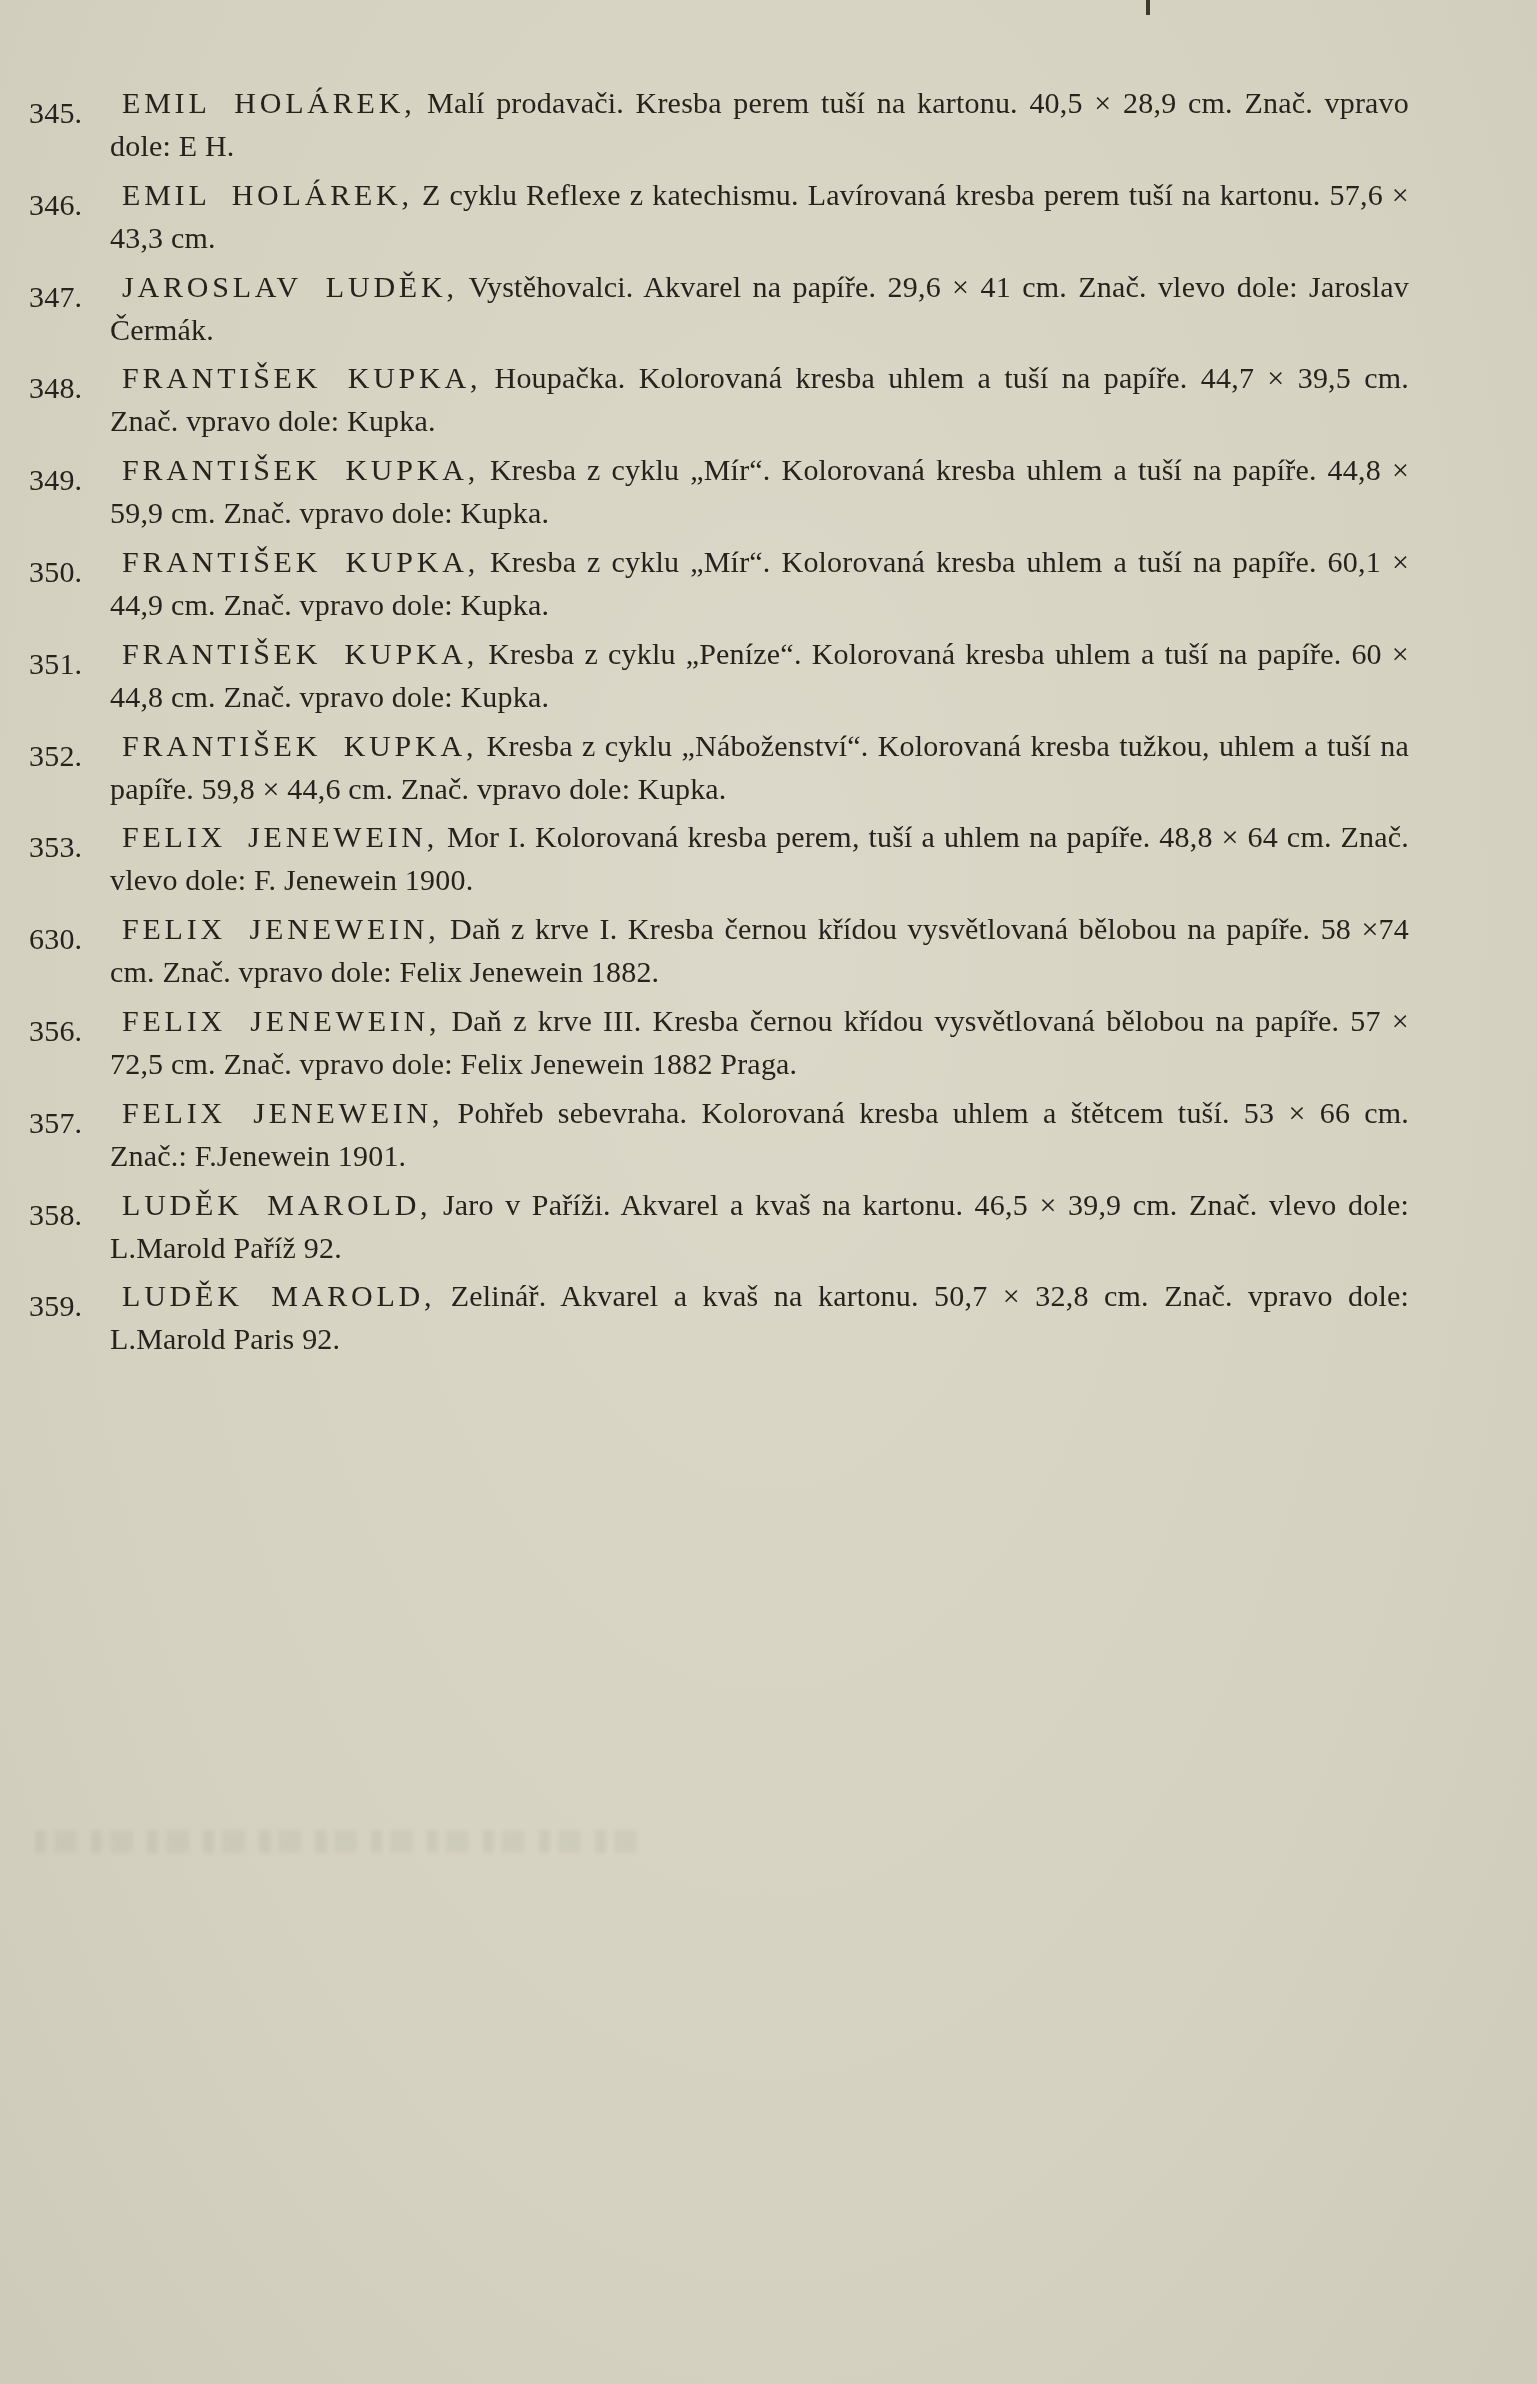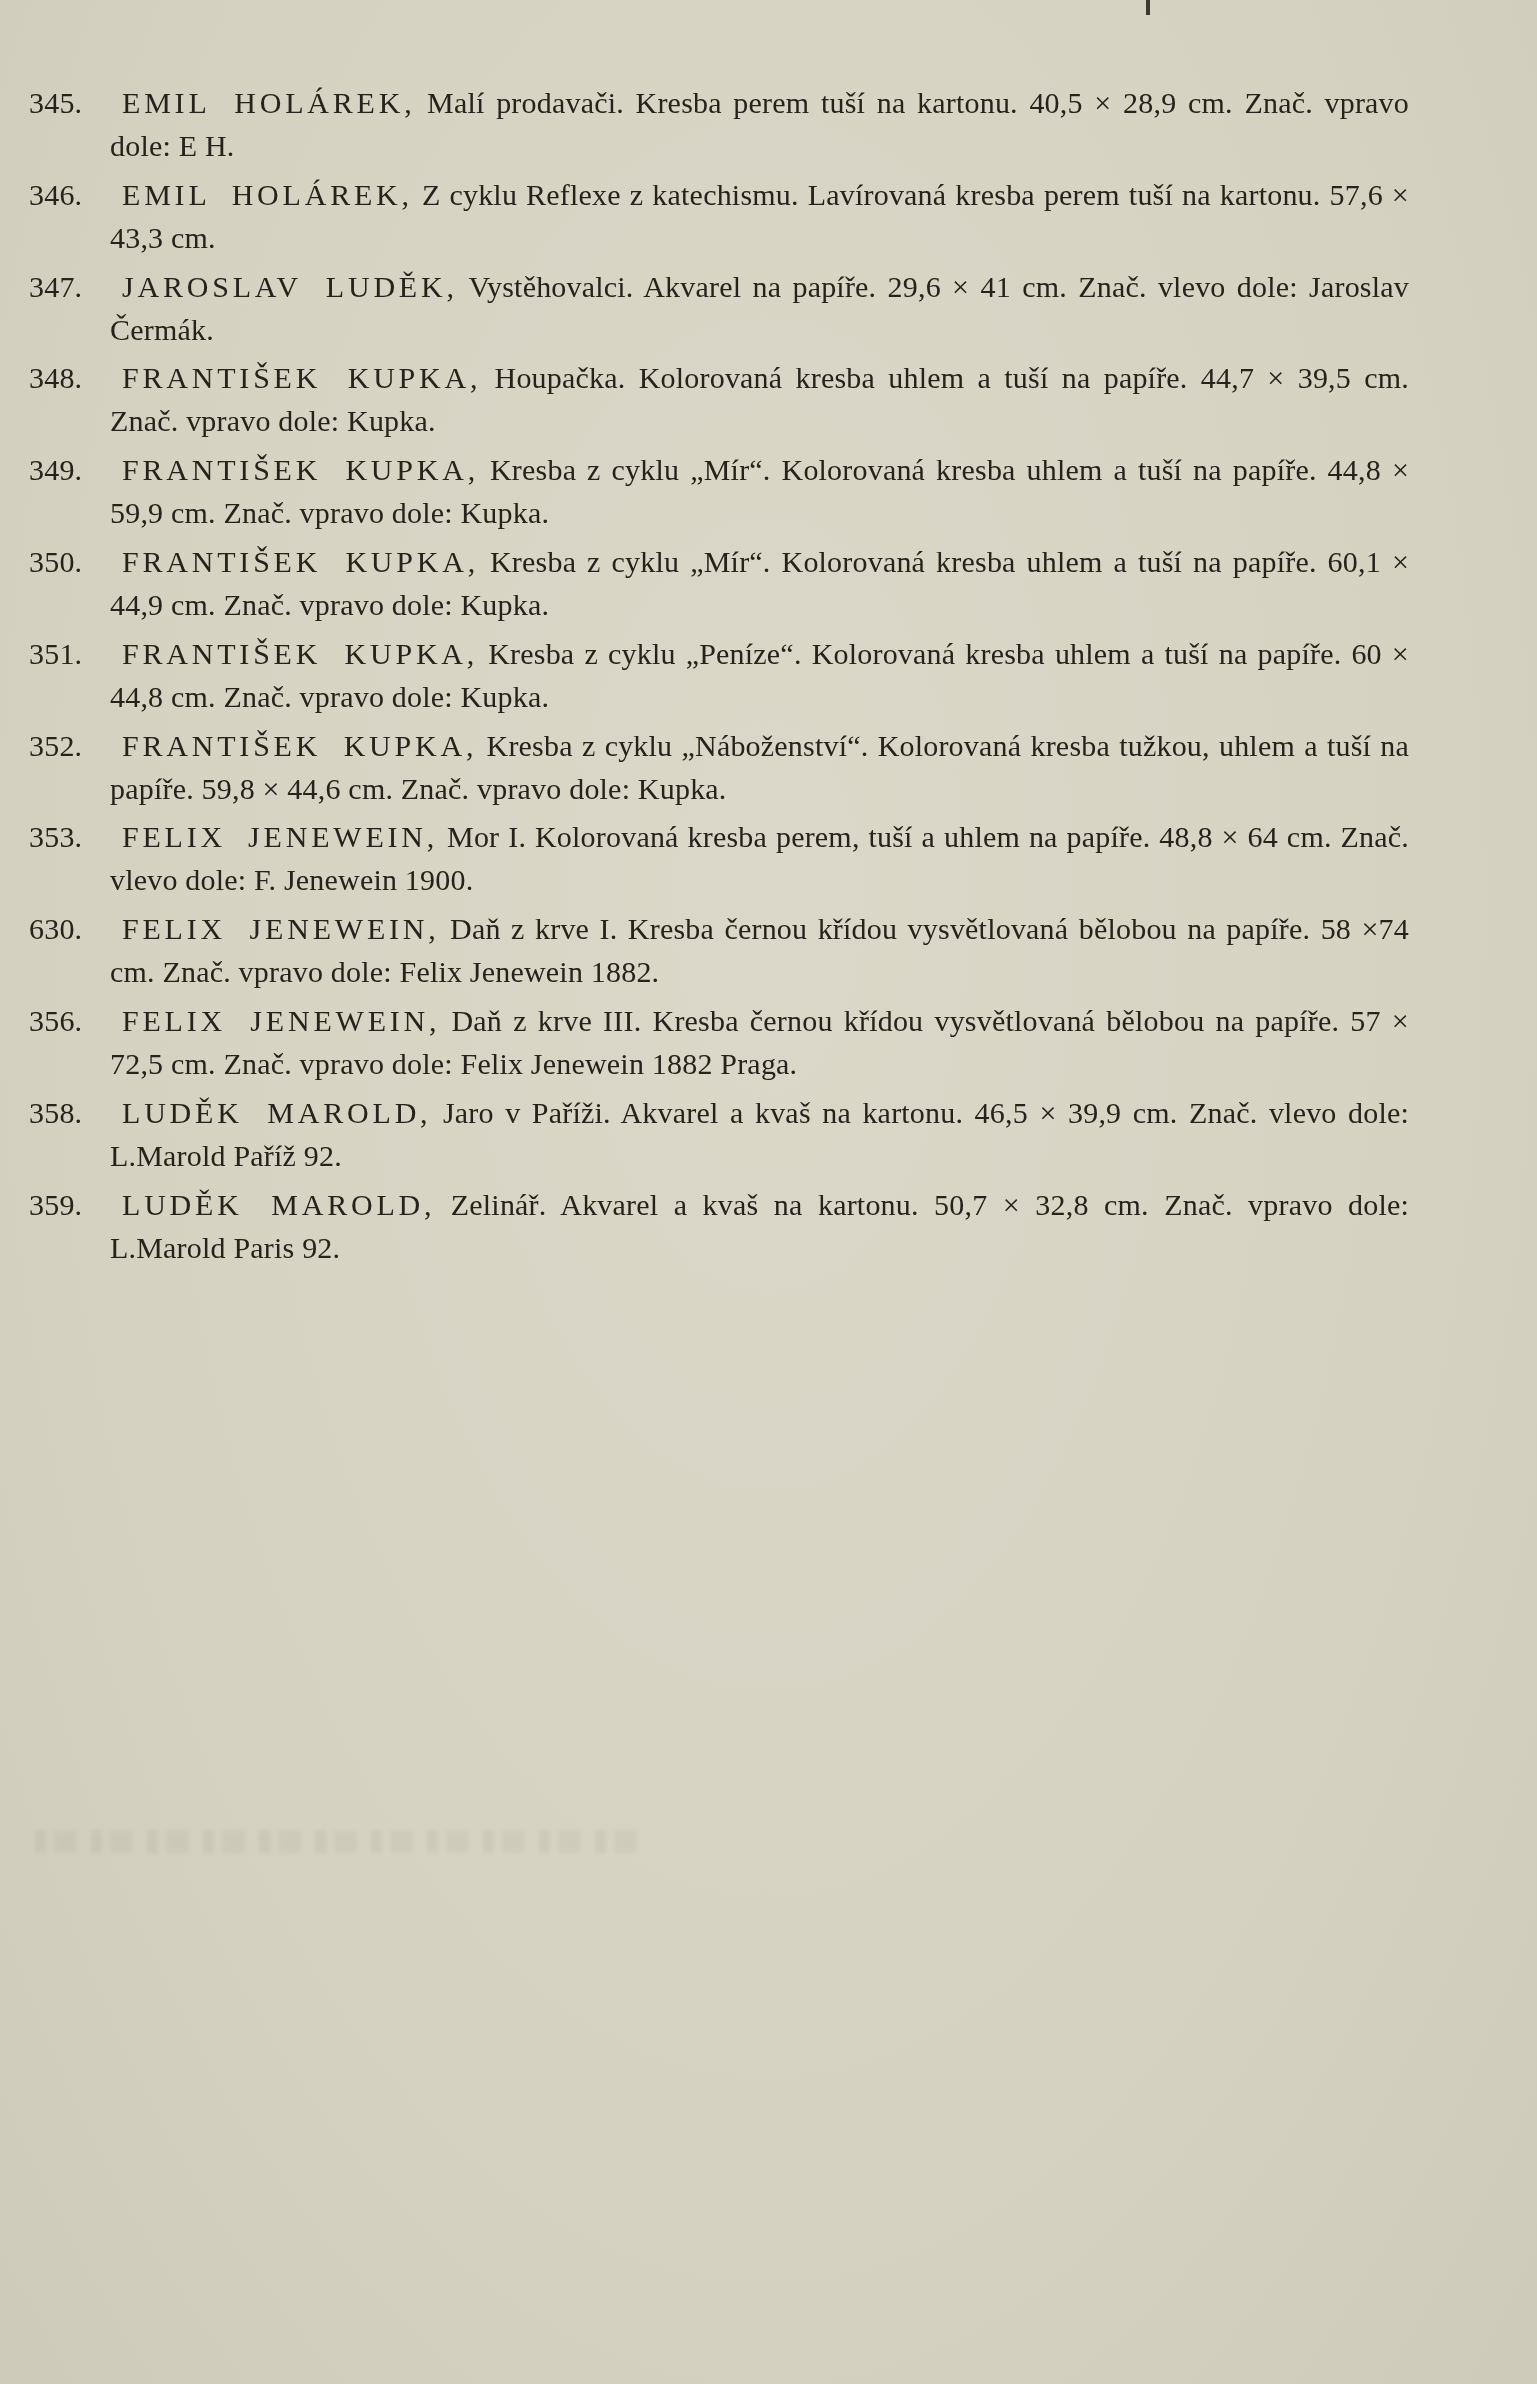--- a/index.html
+++ b/index.html
@@ -30,21 +30,21 @@
     padding-left: 81px;
     text-align: justify;
     font-size: 30px;
     line-height: 43px;
     letter-spacing: 0.2px;
     margin-bottom: 5.8px;
   }
   .num {
     position: absolute;
     left: 0;
-    top: 0;
+    top: 10px;
     width: 73px;
     text-align: left;
     white-space: nowrap;
   }
   .artist {
     letter-spacing: 3.8px;
     word-spacing: 9.6px;
     margin-left: 12px;
   }
   
@@ -116,20 +116,23 @@
 
 
   <li class="entry">
     <span class="num">630.</span><span class="artist">FELIX JENEWEIN,</span><span class="desc"> Daň z krve I. Kresba černou křídou vysvětlovaná bělobou na papíře. 58 ×74 cm. Znač. vpravo dole: Felix Jenewein 1882.</span>
   </li>
 
   <li class="entry">
     <span class="num">356.</span><span class="artist">FELIX JENEWEIN,</span><span class="desc"> Daň z krve III. Kresba černou křídou vysvětlovaná bělobou na papíře. 57 × 72,5 cm. Znač. vpravo dole: Felix Jenewein 1882 Praga.</span>
   </li>
 
+  <li class="entry">
+    <span class="num">357.</span><span class="artist">FELIX JENEWEIN,</span><span class="desc"> Pohřeb sebevraha. Kolorovaná kresba uhlem a štětcem tuší. 53 × 66 cm. Znač.: F.Jenewein 1901.</span>
+  </li>
 
   <li class="entry">
     <span class="num">358.</span><span class="artist">LUDĚK MAROLD,</span><span class="desc"> Jaro v Paříži. Akvarel a kvaš na kartonu. 46,5 × 39,9 cm. Znač. vlevo dole: L.Marold Paříž 92.</span>
   </li>
 
   <li class="entry">
     <span class="num">359.</span><span class="artist">LUDĚK MAROLD,</span><span class="desc"> Zelinář. Akvarel a kvaš na kartonu. 50,7 × 32,8 cm. Znač. vpravo dole: L.Marold Paris 92.</span>
   </li>
 
 </ol>

